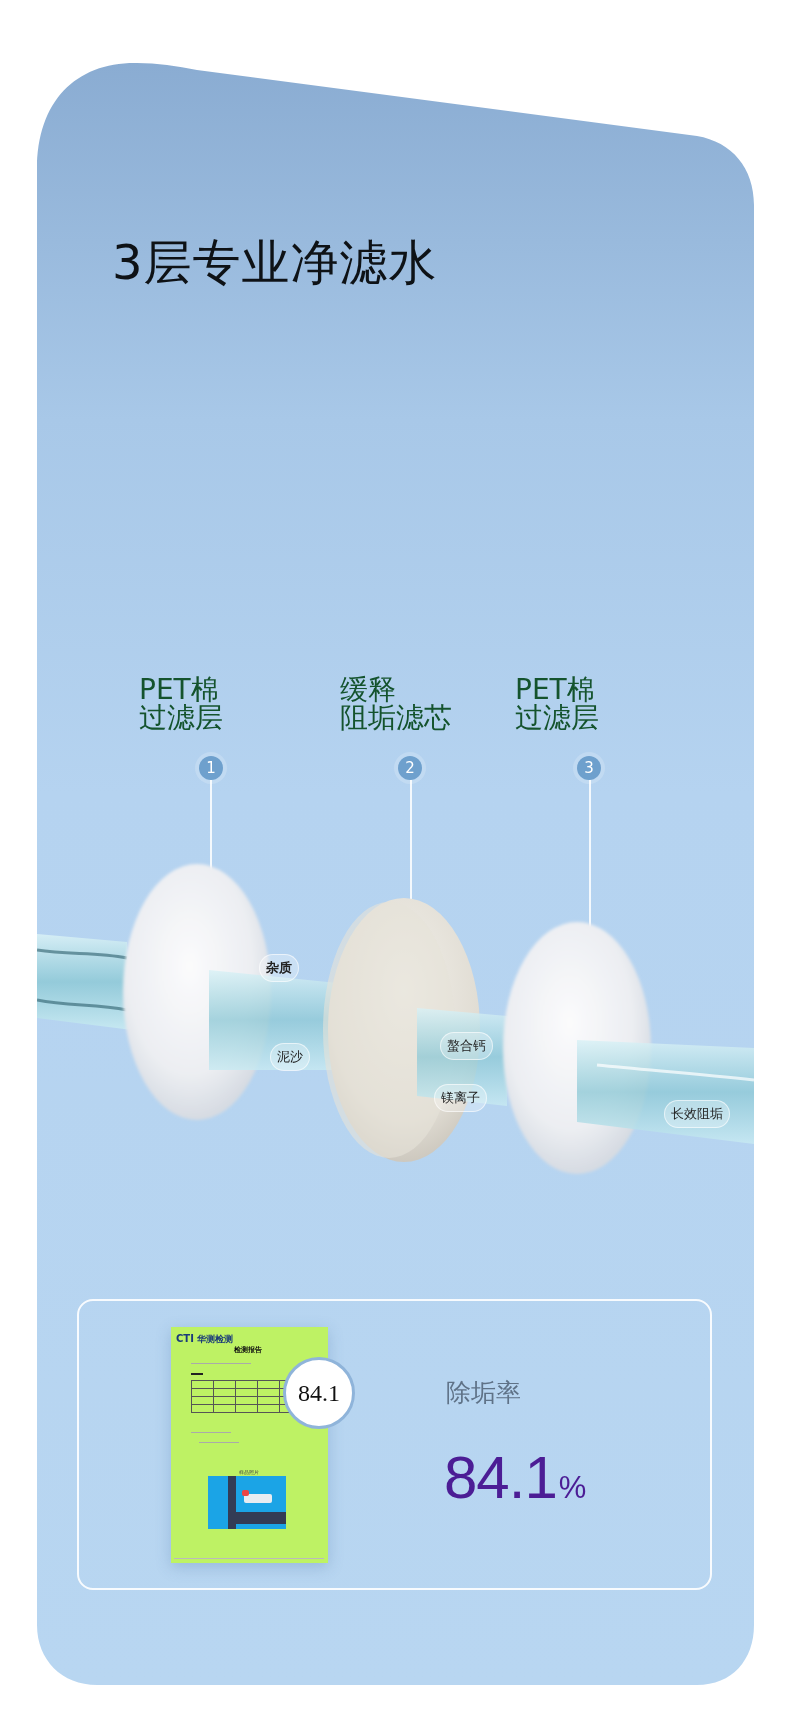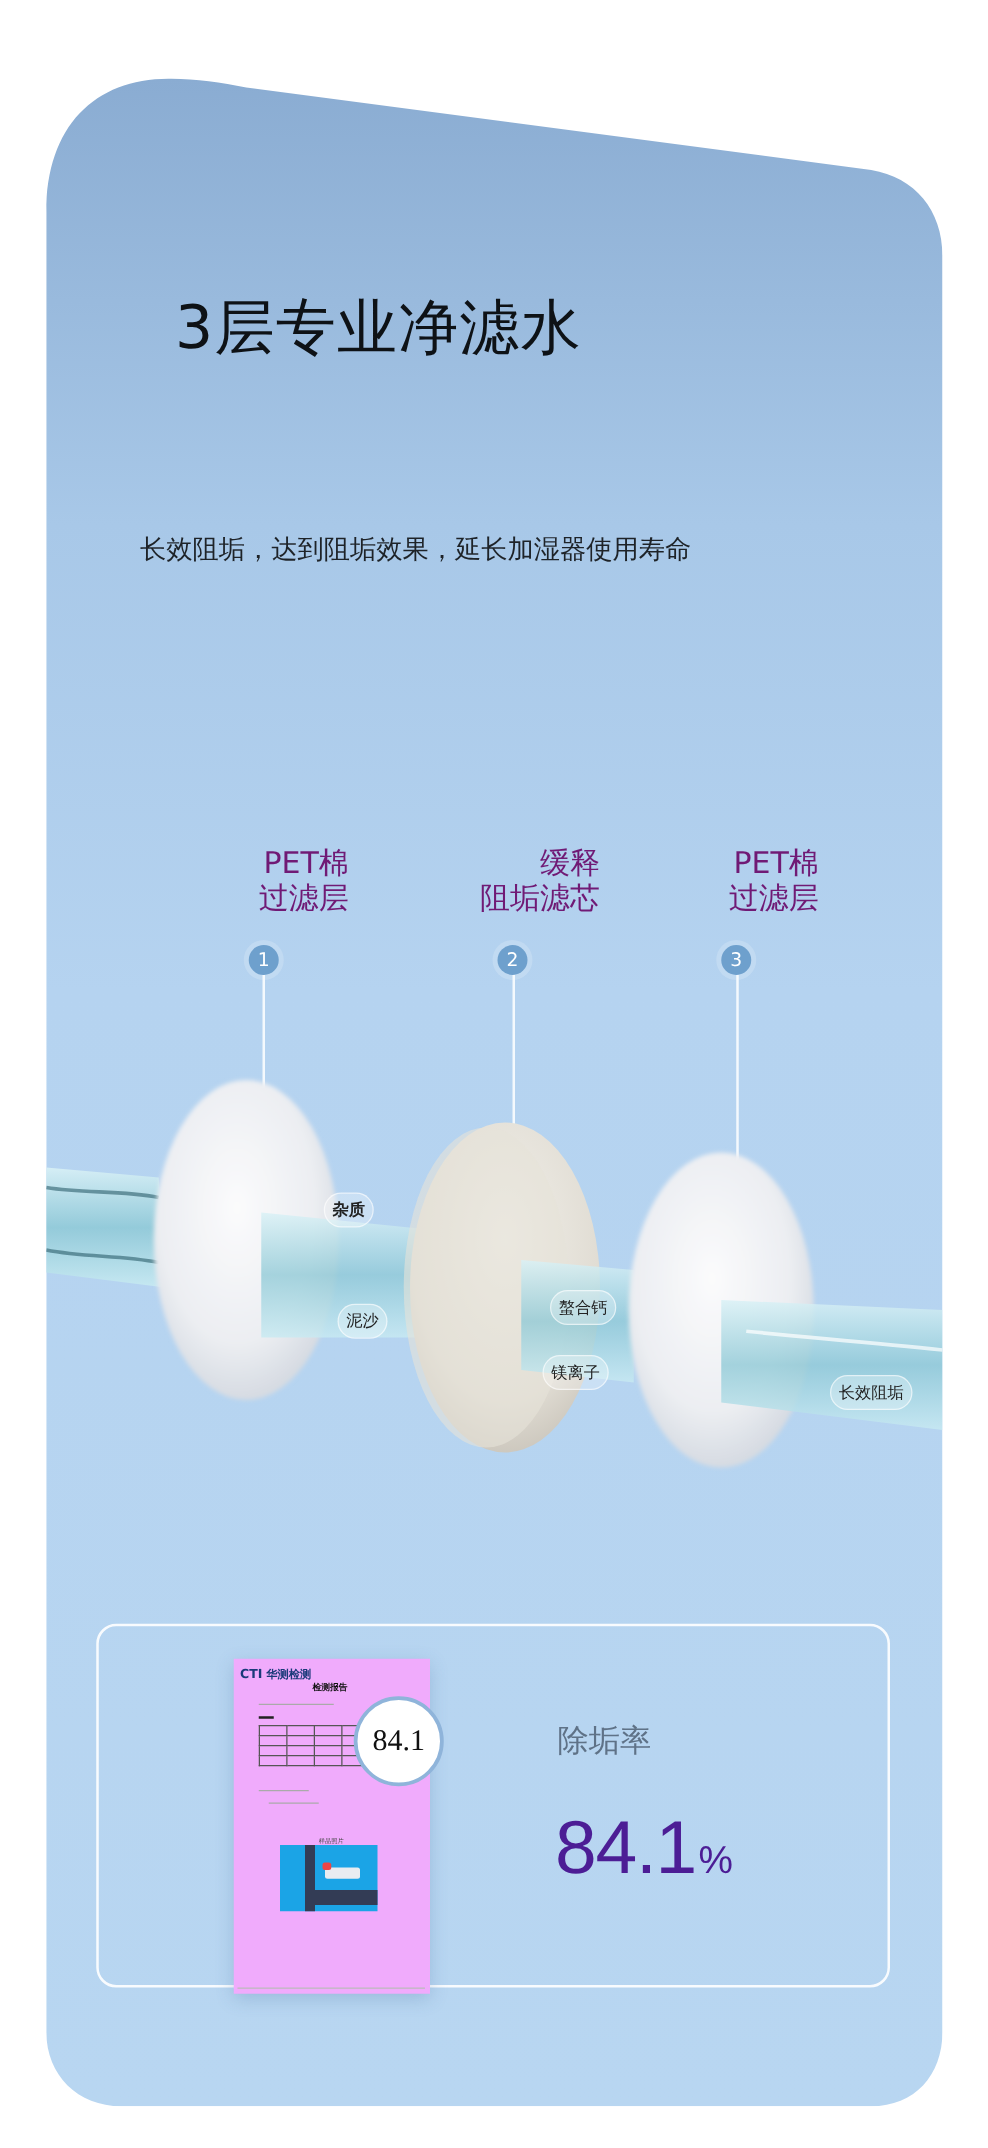--- a/index.html
+++ b/index.html
@@ -6,32 +6,32 @@
   html, body { width: 790px; height: 1718px; background: #ffffff; overflow: hidden; }
   body { position: relative; font-family: "DejaVu Sans", "Liberation Sans", sans-serif; color: #111; }
 
   .card {
     position: absolute; left: 37px; top: 0; width: 717px; height: 1685px;
   }
   .card svg.card-bg { position: absolute; left: 0; top: 0; }
 
   .title {
     position: absolute; left: 112px; top: 222px;
-    font-size: 48px; line-height: 80px; font-weight: 400; color: #0e1216; letter-spacing: 1px; margin-left: 28px;
+    font-size: 48px; line-height: 80px; font-weight: 400; color: #0e1216; letter-spacing: 1px;
   }
   .title div { white-space: nowrap; }
 
   .desc {
     position: absolute; left: 112px; top: 418px;
     font-size: 21px; line-height: 43px; color: #1e2328; white-space: nowrap;
   }
 
   .layer-label {
-    position: absolute; top: 676px; width: 140px; text-align: right;
-    font-size: 24px; line-height: 28px; color: #701a75;
+    position: absolute; top: 676px; width: 140px; text-align: left;
+    font-size: 28px; line-height: 28px; color: #14532d;
   }
   .badge {
     position: absolute; top: 756px; width: 24px; height: 24px; border-radius: 50%;
     background: #6ea0cd; color: #fff; font-size: 15px; line-height: 24px; text-align: center;
     box-shadow: 0 0 0 4px rgba(255,255,255,0.18);
   }
   .leader {
     position: absolute; width: 2px; background: rgba(255,255,255,0.85);
   }
   .leader-dot {
@@ -44,24 +44,23 @@
     position: absolute; font-size: 13px; color: #222; padding: 4px 6px;
     border-radius: 14px; background: rgba(255,255,255,0.28);
     border: 1px solid rgba(255,255,255,0.6); white-space: nowrap;
   }
 
   .stats-box {
     position: absolute; left: 77px; top: 1299px; width: 635px; height: 291px;
     border: 2px solid rgba(255,255,255,0.9); border-radius: 16px;
   }
   .report {
-    position: absolute; left: 171px; top: 1327px; width: 157px; height: 268px;
-    background: #f0abfc; box-shadow: 0 4px 14px rgba(60,100,150,0.25);
+    position: absolute; left: 171px; top: 1327px; width: 157px; height: 236px;
+    background: #bef264; box-shadow: 0 4px 14px rgba(60,100,150,0.25);
     overflow: hidden;
-    margin-left: 16px;
   }
   .report .logo { position: absolute; left: 5px; top: 6px; font-size: 9px; font-weight: bold; color: #1a3a7a; white-space: nowrap; }
   .report .logo .cti { font-size: 10px; }
   .report .rtitle { position: absolute; left: 63px; top: 18px; font-size: 7px; font-weight: bold; color: #111; }
   .report .line { position: absolute; height: 1px; background: #aaa; }
   .report table { position: absolute; left: 20px; top: 53px; border-collapse: collapse; }
   .report td { border: 0.8px solid #555; width: 22px; height: 8px; }
   .report .photo-cap { position: absolute; left: 68px; top: 142px; font-size: 5px; color: #444; }
   .report .photo { position: absolute; left: 37px; top: 149px; width: 78px; height: 53px; background: #1ba4e6; }
   .report .photo .ruler-v { position: absolute; left: 20px; top: 0; width: 8px; height: 53px; background: #333c55; }
@@ -102,21 +101,20 @@
     </defs>
     <path d="M0,170 C0,100 40,62 100,63 C120,63 140,66 160,70 L660,136 C695,142 717,168 717,205 L717,1625 C717,1660 695,1685 660,1685 L60,1685 C25,1685 0,1660 0,1625 Z" fill="url(#cg)"></path>
   </svg>
 </div>
 
 <div class="title">
   <div>3层专业净滤水</div>
 </div>
 
 <div class="desc">
-  <div>长效阻垢，达到阻垢效果，延长加湿器使用寿命</div>
 </div>
 
 <div class="layer-label" style="left:139px;">
   <div>PET棉</div>
   <div>过滤层</div>
 </div>
 <div class="layer-label" style="left:340px;">
   <div>缓释</div>
   <div>阻垢滤芯</div>
 </div>

